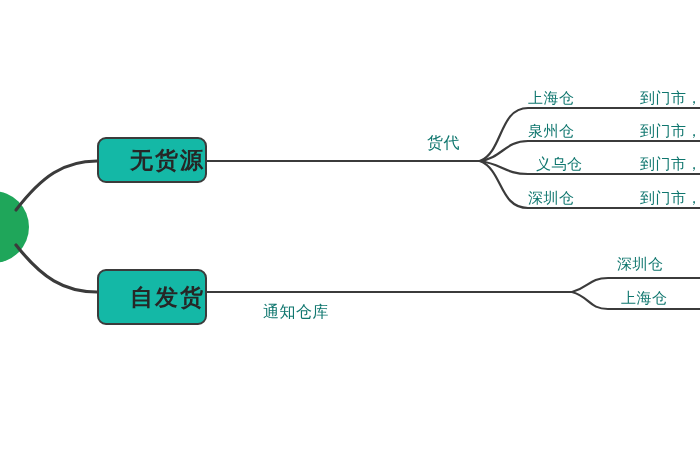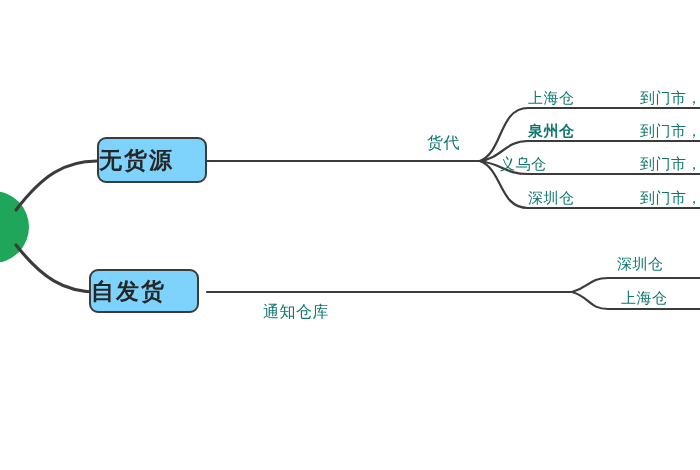--- a/index.html
+++ b/index.html
@@ -2,37 +2,37 @@
 <html><head>
 <meta charset="utf-8">
 <style>
   html,body{margin:0;padding:0;background:#ffffff;}
   .stage{
     position:relative;width:700px;height:470px;background:#ffffff;
     overflow:hidden;font-family:"Liberation Sans","DejaVu Sans",sans-serif;
   }
   .stage svg{position:absolute;left:0;top:0;}
   .node-box{
-    position:absolute;display:flex;align-items:center;justify-content:flex-start;
-    background:#7dd3fc;border:2.5px solid #3b3b3b;border-radius:9px;
+    position:absolute;display:flex;align-items:center;justify-content:flex-end;
+    background:#14b8a6;border:2.5px solid #3b3b3b;border-radius:9px;
     font-weight:bold;font-size:23px;color:#262626;letter-spacing:2px;
     box-sizing:border-box;
   }
   .box-no-source{left:97px;top:137px;width:110px;height:46px;}
-  .box-self-ship{left:89px;top:269px;width:110px;height:44px;}
+  .box-self-ship{left:97px;top:269px;width:110px;height:56px;}
   .lbl{
     position:absolute;color:#0f766e;font-size:16px;line-height:21px;
     white-space:nowrap;letter-spacing:0.5px;
   }
   .lbl-sm{font-size:15px;}
   .suppliers{left:263px;top:112px;}
   .forwarder{left:427px;top:132px;}
   .wh-1{left:528px;top:87px;}
-  .wh-2{left:528px;top:120px;font-weight:bold;}
-  .wh-3{left:500px;top:153px;}
+  .wh-2{left:528px;top:120px;}
+  .wh-3{left:536px;top:153px;}
   .wh-4{left:528px;top:187px;}
   .dest-1{left:640px;top:87px;}
   .dest-2{left:640px;top:120px;}
   .dest-3{left:640px;top:153px;}
   .dest-4{left:640px;top:187px;}
   .notify{left:263px;top:269px;margin-top:32px;}
   .pack{left:392px;top:269px;}
   .bwh-1{left:617px;top:253px;}
   .bwh-2{left:621px;top:287px;}
   .connector{fill:none;stroke:#3b3b3b;stroke-width:2.2;stroke-linecap:round;}

